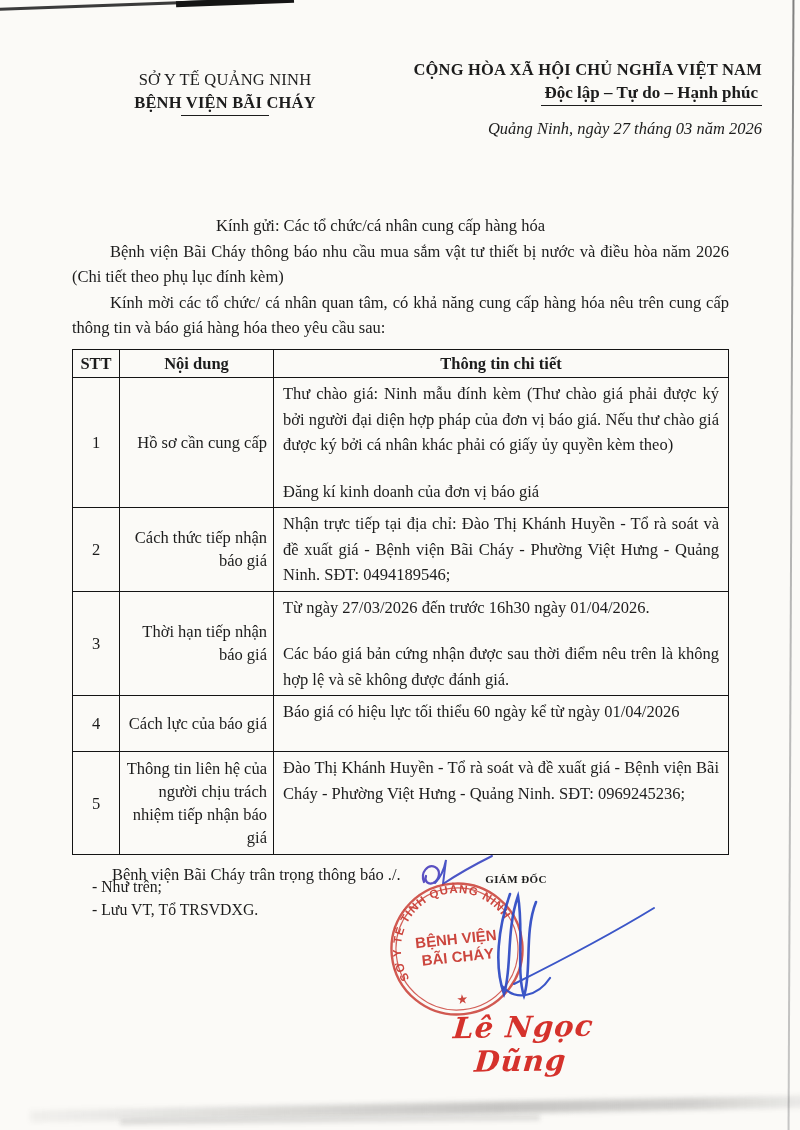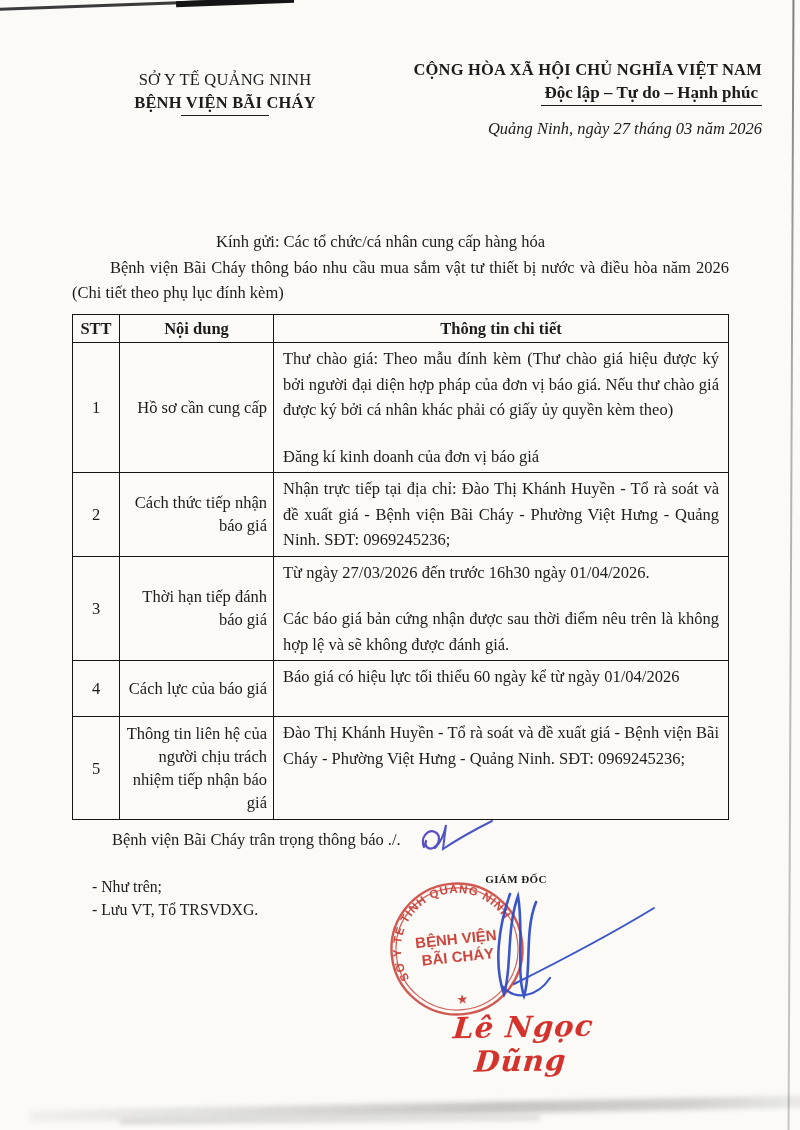--- a/index.html
+++ b/index.html
@@ -26,21 +26,21 @@
   .hdr-left .l1{letter-spacing:.2px;}
   .hdr-left .org{font-weight:bold;letter-spacing:.2px;}
   .org-underline{width:88px;height:0;border-bottom:1.6px solid #1c1c1c;margin:1px auto 5px;}
   .hdr-left .doc-no{line-height:25px;}
   .hdr-right{position:absolute;left:338px;top:60px;width:424px;text-align:right;}
   .hdr-right .national{font-weight:bold;font-size:16.5px;letter-spacing:.2px;}
   .hdr-right .motto{display:inline-block;font-weight:bold;font-size:17px;border-bottom:1.7px solid #1c1c1c;padding:1px 4px 2px;margin-top:2px;}
   .hdr-right .dateline{font-style:italic;font-size:16.5px;margin-top:13px;}
 
   
-  .content{position:absolute;left:72px;top:229px;width:657px;font-size:16.5px;line-height:25px;}
+  .content{position:absolute;left:72px;top:213px;width:657px;font-size:16.5px;line-height:25px;}
   .salutation{text-align:center;margin:0 40px 0 0;}
   .para{margin:1px 0;text-align:justify;text-indent:38px;}
 
   table.doc{border-collapse:collapse;width:656px;margin-top:9px;table-layout:fixed;}
   table.doc col.c1{width:47px;}
   table.doc col.c2{width:154px;}
   table.doc col.c3{width:455px;}
   table.doc th,table.doc td{border:1.6px solid #141414;vertical-align:middle;}
   table.doc th{height:27px;font-size:16.5px;font-weight:bold;text-align:center;padding:0 0;}
   table.doc td.stt{text-align:center;font-size:16.5px;}
@@ -83,53 +83,54 @@
 
   <div class="hdr-right">
     <div class="national">CỘNG HÒA XÃ HỘI CHỦ NGHĨA VIỆT NAM</div>
     <div><span class="motto">Độc lập – Tự do – Hạnh phúc</span></div>
     <div class="dateline">Quảng Ninh, ngày 27 tháng 03 năm 2026</div>
   </div>
 
   <div class="content">
     <div class="salutation">Kính gửi: Các tổ chức/cá nhân cung cấp hàng hóa</div>
     <p class="para">Bệnh viện Bãi Cháy thông báo nhu cầu mua sắm vật tư thiết bị nước và điều hòa năm 2026 (Chi tiết theo phụ lục đính kèm)</p>
+    <p class="para">Kính mời các tổ chức/ cá nhân quan tâm, có khả năng cung cấp hàng hóa nêu trên cung cấp thông tin và báo giá hàng hóa theo yêu cầu sau:</p>
 
     <table class="doc">
       <colgroup>
           <col class="c1">
           <col class="c2">
           <col class="c3">
         </colgroup>
       <thead>
         <tr>
           <th>STT</th>
           <th>Nội dung</th>
           <th>Thông tin chi tiết</th>
         </tr>
       </thead>
       <tbody>
         <tr class="r1">
           <td class="stt">1</td>
           <td class="nd">Hồ sơ cần cung cấp</td>
           <td class="ct">
-            <p>Thư chào giá: Theo mẫu đính kèm (Thư chào giá hiệu được ký bởi người đại diện hợp pháp của đơn vị báo giá. Nếu thư chào giá được ký bởi cá nhân khác phải có giấy ủy quyền kèm theo)</p>
+            <p>Thư chào giá: Ninh mẫu đính kèm (Thư chào giá phải được ký bởi người đại diện hợp pháp của đơn vị báo giá. Nếu thư chào giá được ký bởi cá nhân khác phải có giấy ủy quyền kèm theo)</p>
             <p>Đăng kí kinh doanh của đơn vị báo giá</p>
           </td>
         </tr>
         <tr class="r2">
           <td class="stt">2</td>
           <td class="nd">Cách thức tiếp nhận báo giá</td>
           <td class="ct">
-            <p>Nhận trực tiếp tại địa chỉ: Đào Thị Khánh Huyền - Tổ rà soát và đề xuất giá - Bệnh viện Bãi Cháy - Phường Việt Hưng - Quảng Ninh. SĐT: 0969245236;</p>
+            <p>Nhận trực tiếp tại địa chỉ: Đào Thị Khánh Huyền - Tổ rà soát và đề xuất giá - Bệnh viện Bãi Cháy - Phường Việt Hưng - Quảng Ninh. SĐT: 0494189546;</p>
           </td>
         </tr>
         <tr class="r3">
           <td class="stt">3</td>
-          <td class="nd">Thời hạn tiếp đánh báo giá</td>
+          <td class="nd">Thời hạn tiếp nhận báo giá</td>
           <td class="ct">
             <p>Từ ngày 27/03/2026 đến trước 16h30 ngày 01/04/2026.</p>
             <p>Các báo giá bản cứng nhận được sau thời điểm nêu trên là không hợp lệ và sẽ không được đánh giá.</p>
           </td>
         </tr>
         <tr class="r4">
           <td class="stt">4</td>
           <td class="nd">Cách lực của báo giá</td>
           <td class="ct">
             <p>Báo giá có hiệu lực tối thiểu 60 ngày kể từ ngày 01/04/2026</p>

